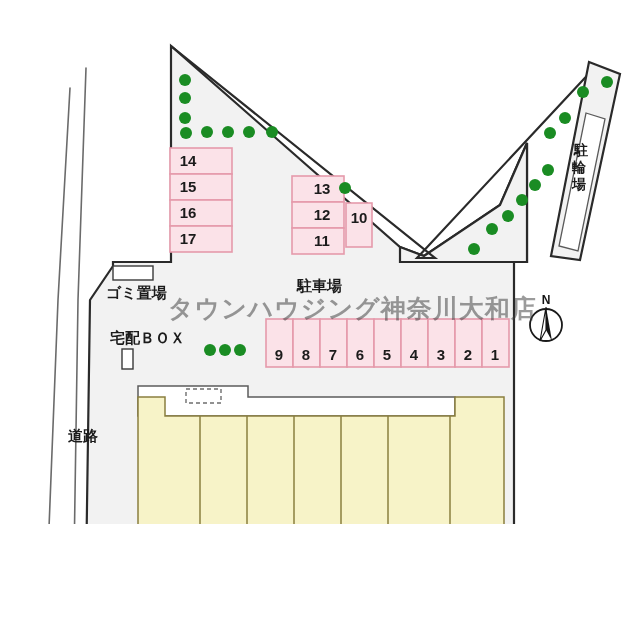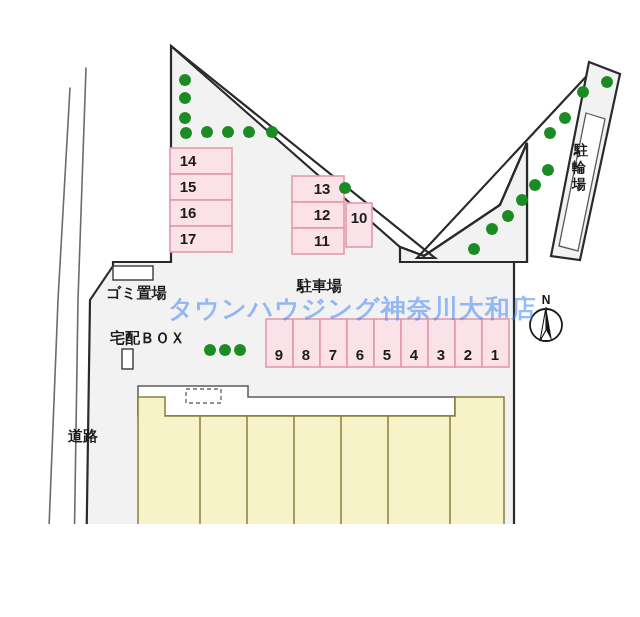--- a/index.html
+++ b/index.html
@@ -49,21 +49,21 @@
   .compass-n      { font-size: 12px; font-weight: 700; text-anchor: middle; fill: #141414; }
 
   .watermark {
     position: absolute;
     left: 168px;
     top: 292px;
     width: 330px;
     font-size: 25px;
     font-weight: 700;
     letter-spacing: 1px;
-    color: #3b82f6;
+    color: #404040;
     opacity: 0.52;
     white-space: nowrap;
     pointer-events: none;
     font-family: "DejaVu Sans", "Liberation Sans", sans-serif;
   }
 </style>
 </head>
 <body>
 
 <div id="stage">

